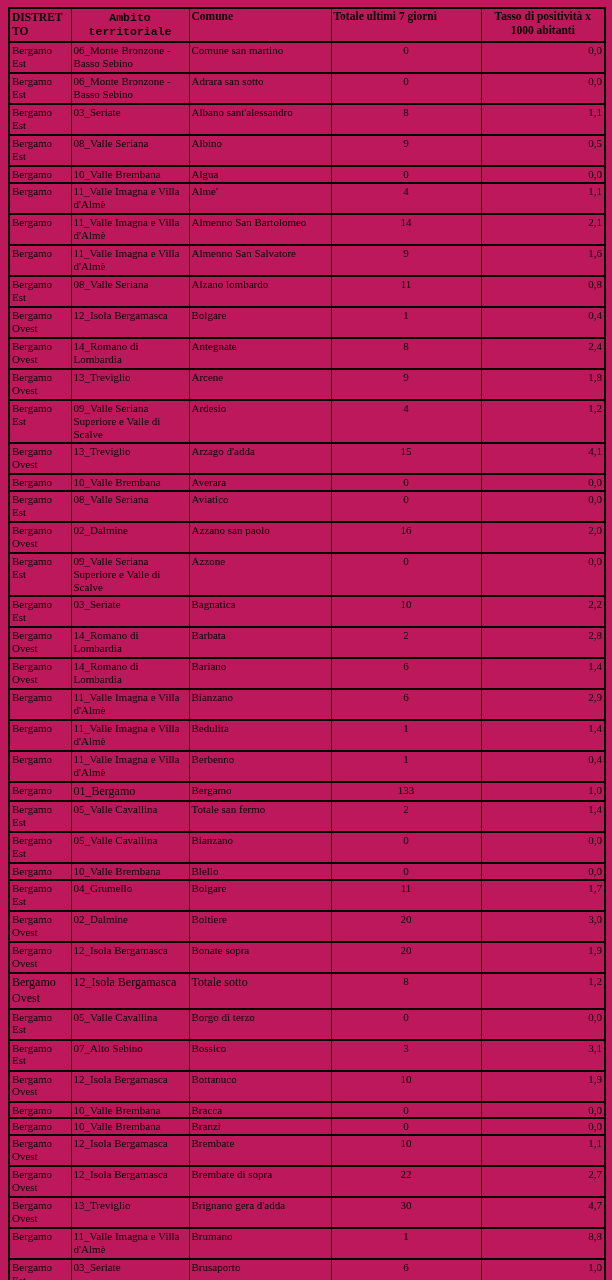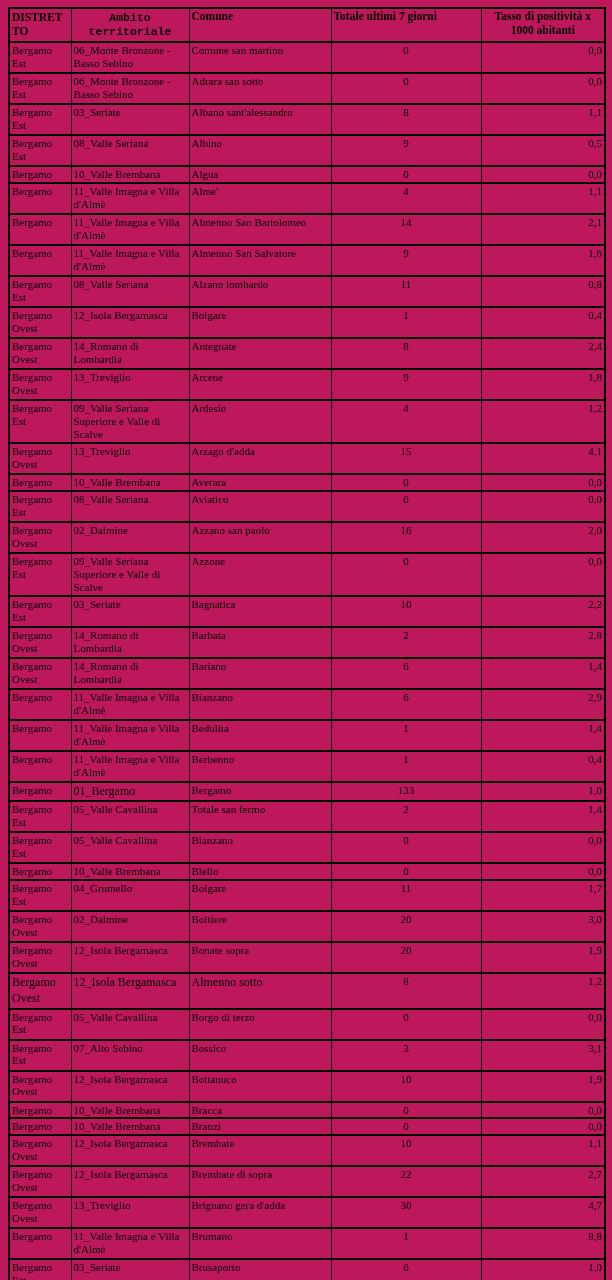--- a/index.html
+++ b/index.html
@@ -287,21 +287,21 @@
         <tr class="normal">
           <td class="c-distretto">Bergamo Ovest</td>
           <td class="c-ambito">12_Isola Bergamasca</td>
           <td class="c-comune">Bonate sopra</td>
           <td class="c-totale">20</td>
           <td class="c-tasso">1,9</td>
         </tr>
         <tr class="compact">
           <td class="c-distretto small">Bergamo Ovest</td>
           <td class="c-ambito small">12_Isola Bergamasca</td>
-          <td class="c-comune small">Almenno sotto</td>
+          <td class="c-comune small">Totale sotto</td>
           <td class="c-totale">8</td>
           <td class="c-tasso">1,2</td>
         </tr>
         <tr class="normal">
           <td class="c-distretto">Bergamo Est</td>
           <td class="c-ambito">05_Valle Cavallina</td>
           <td class="c-comune">Borgo di terzo</td>
           <td class="c-totale">0</td>
           <td class="c-tasso">0,0</td>
         </tr>

